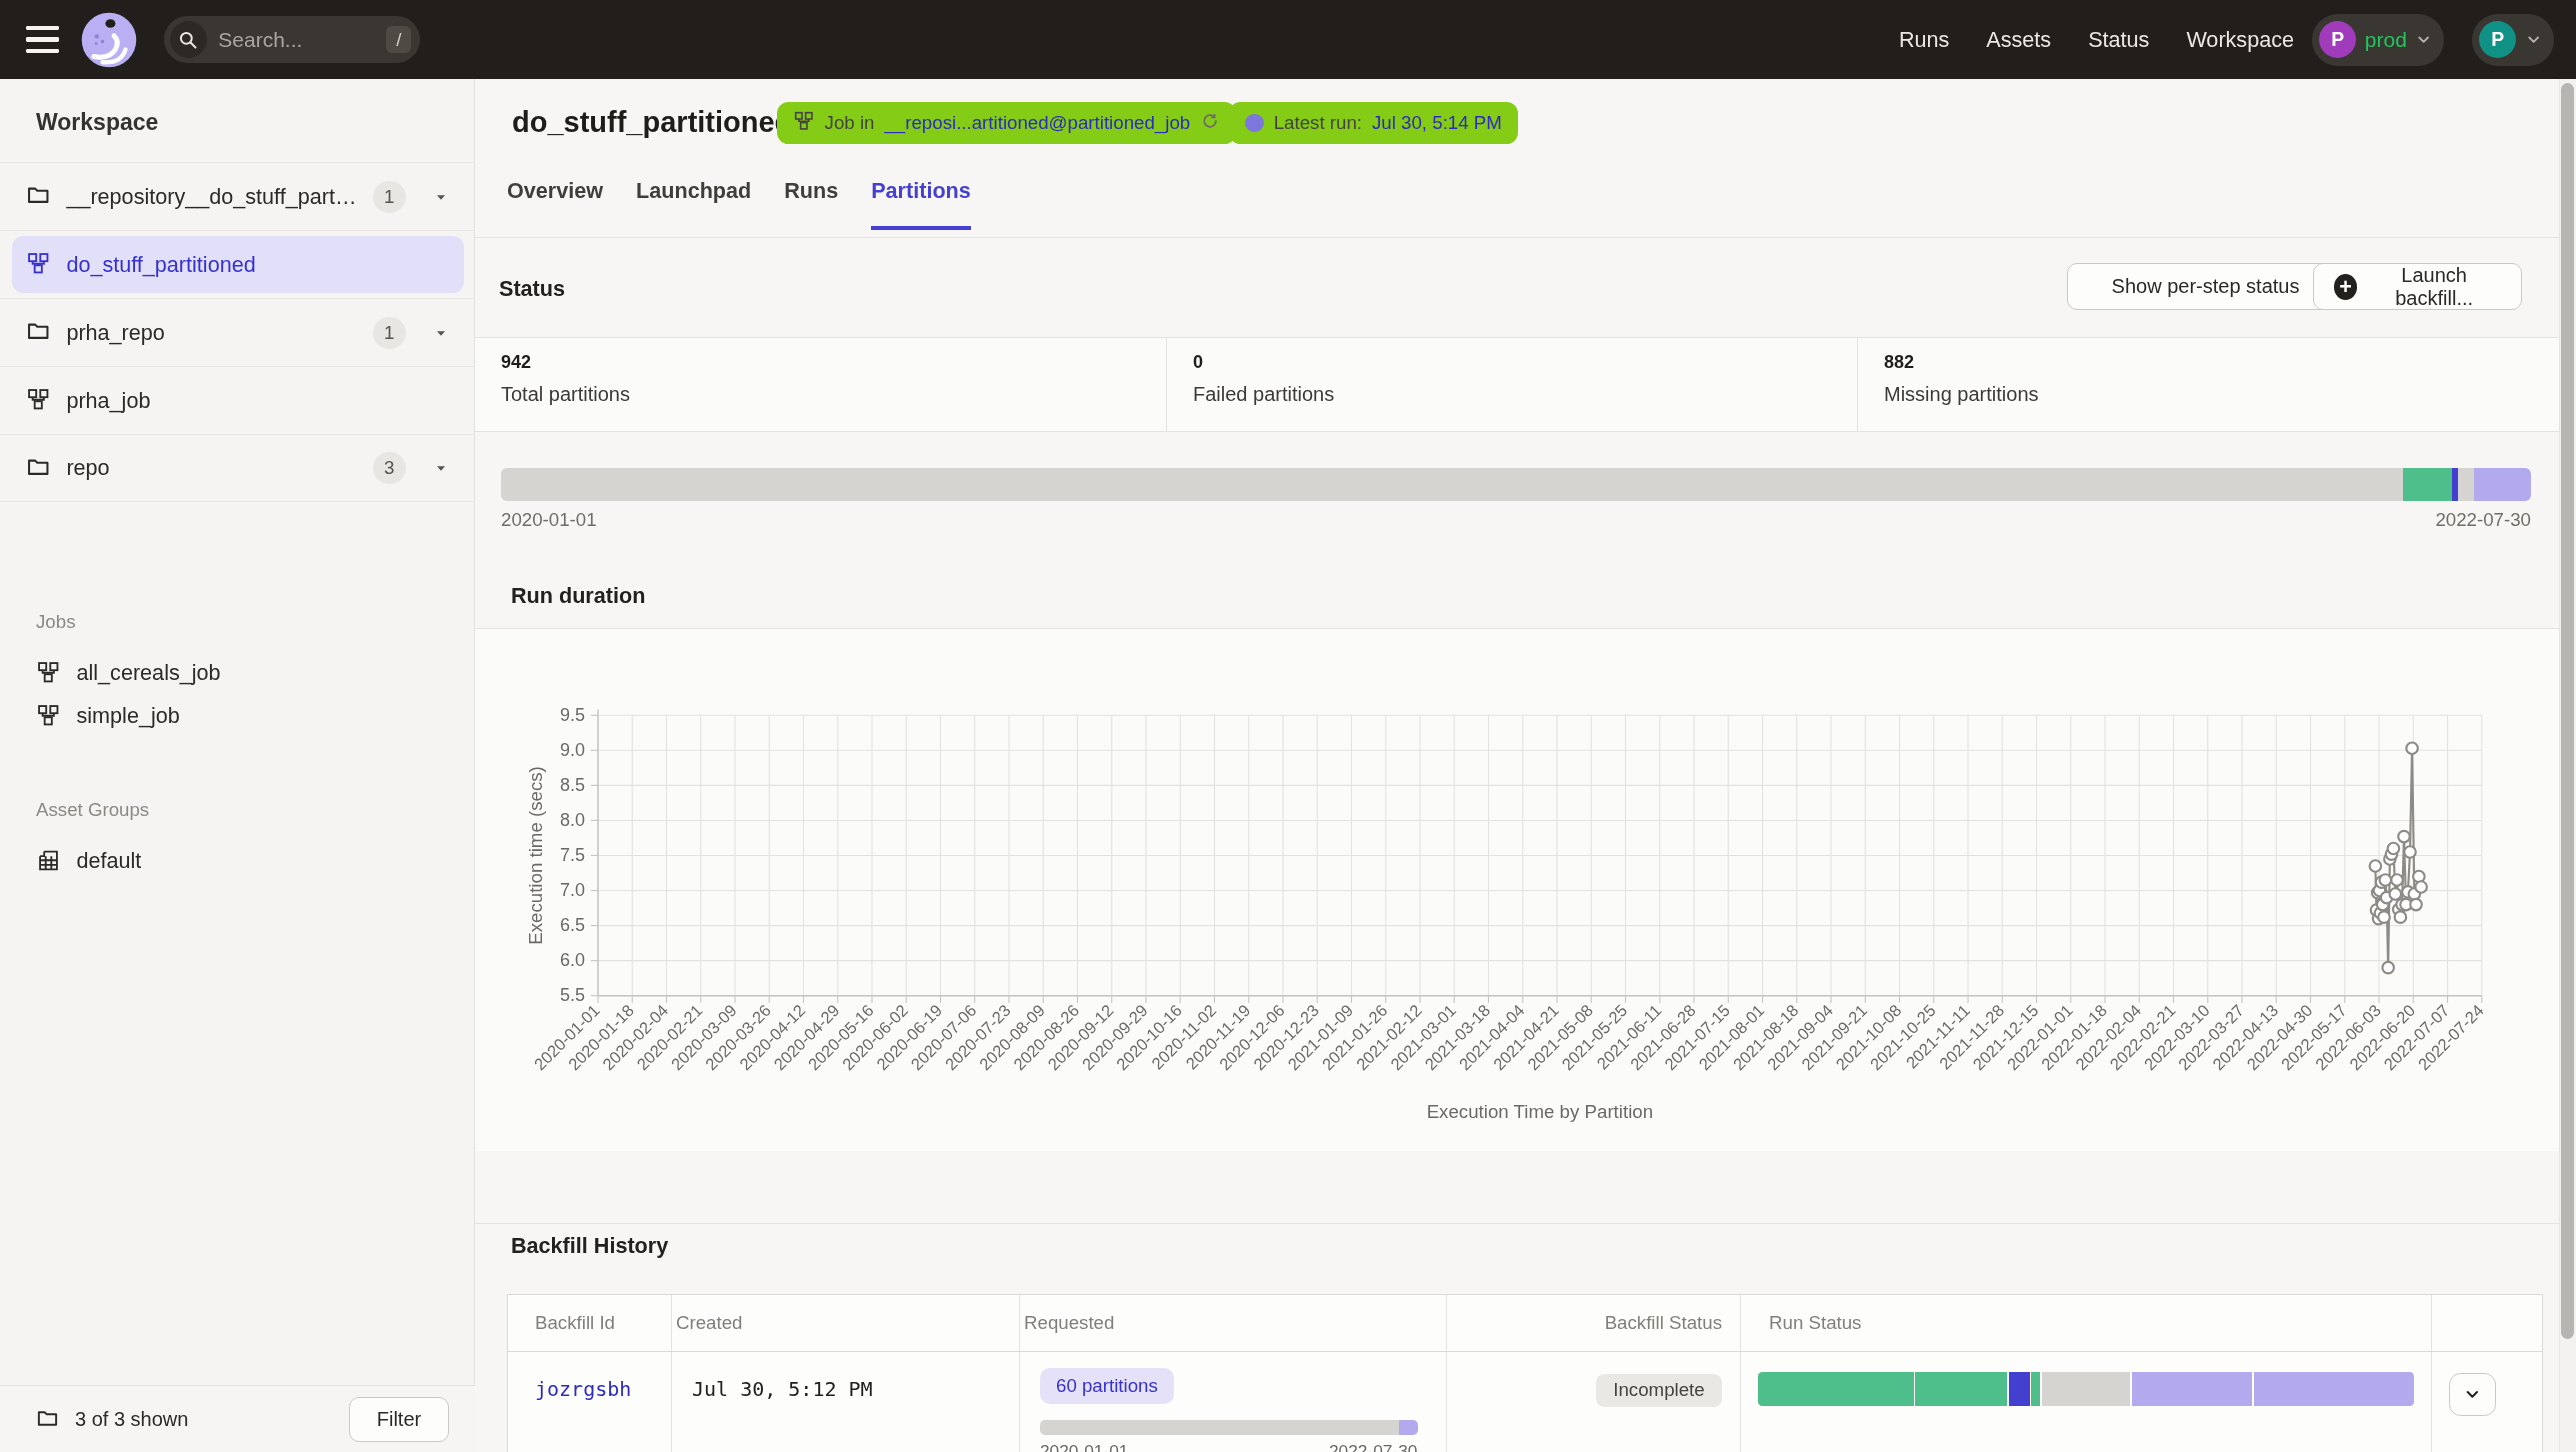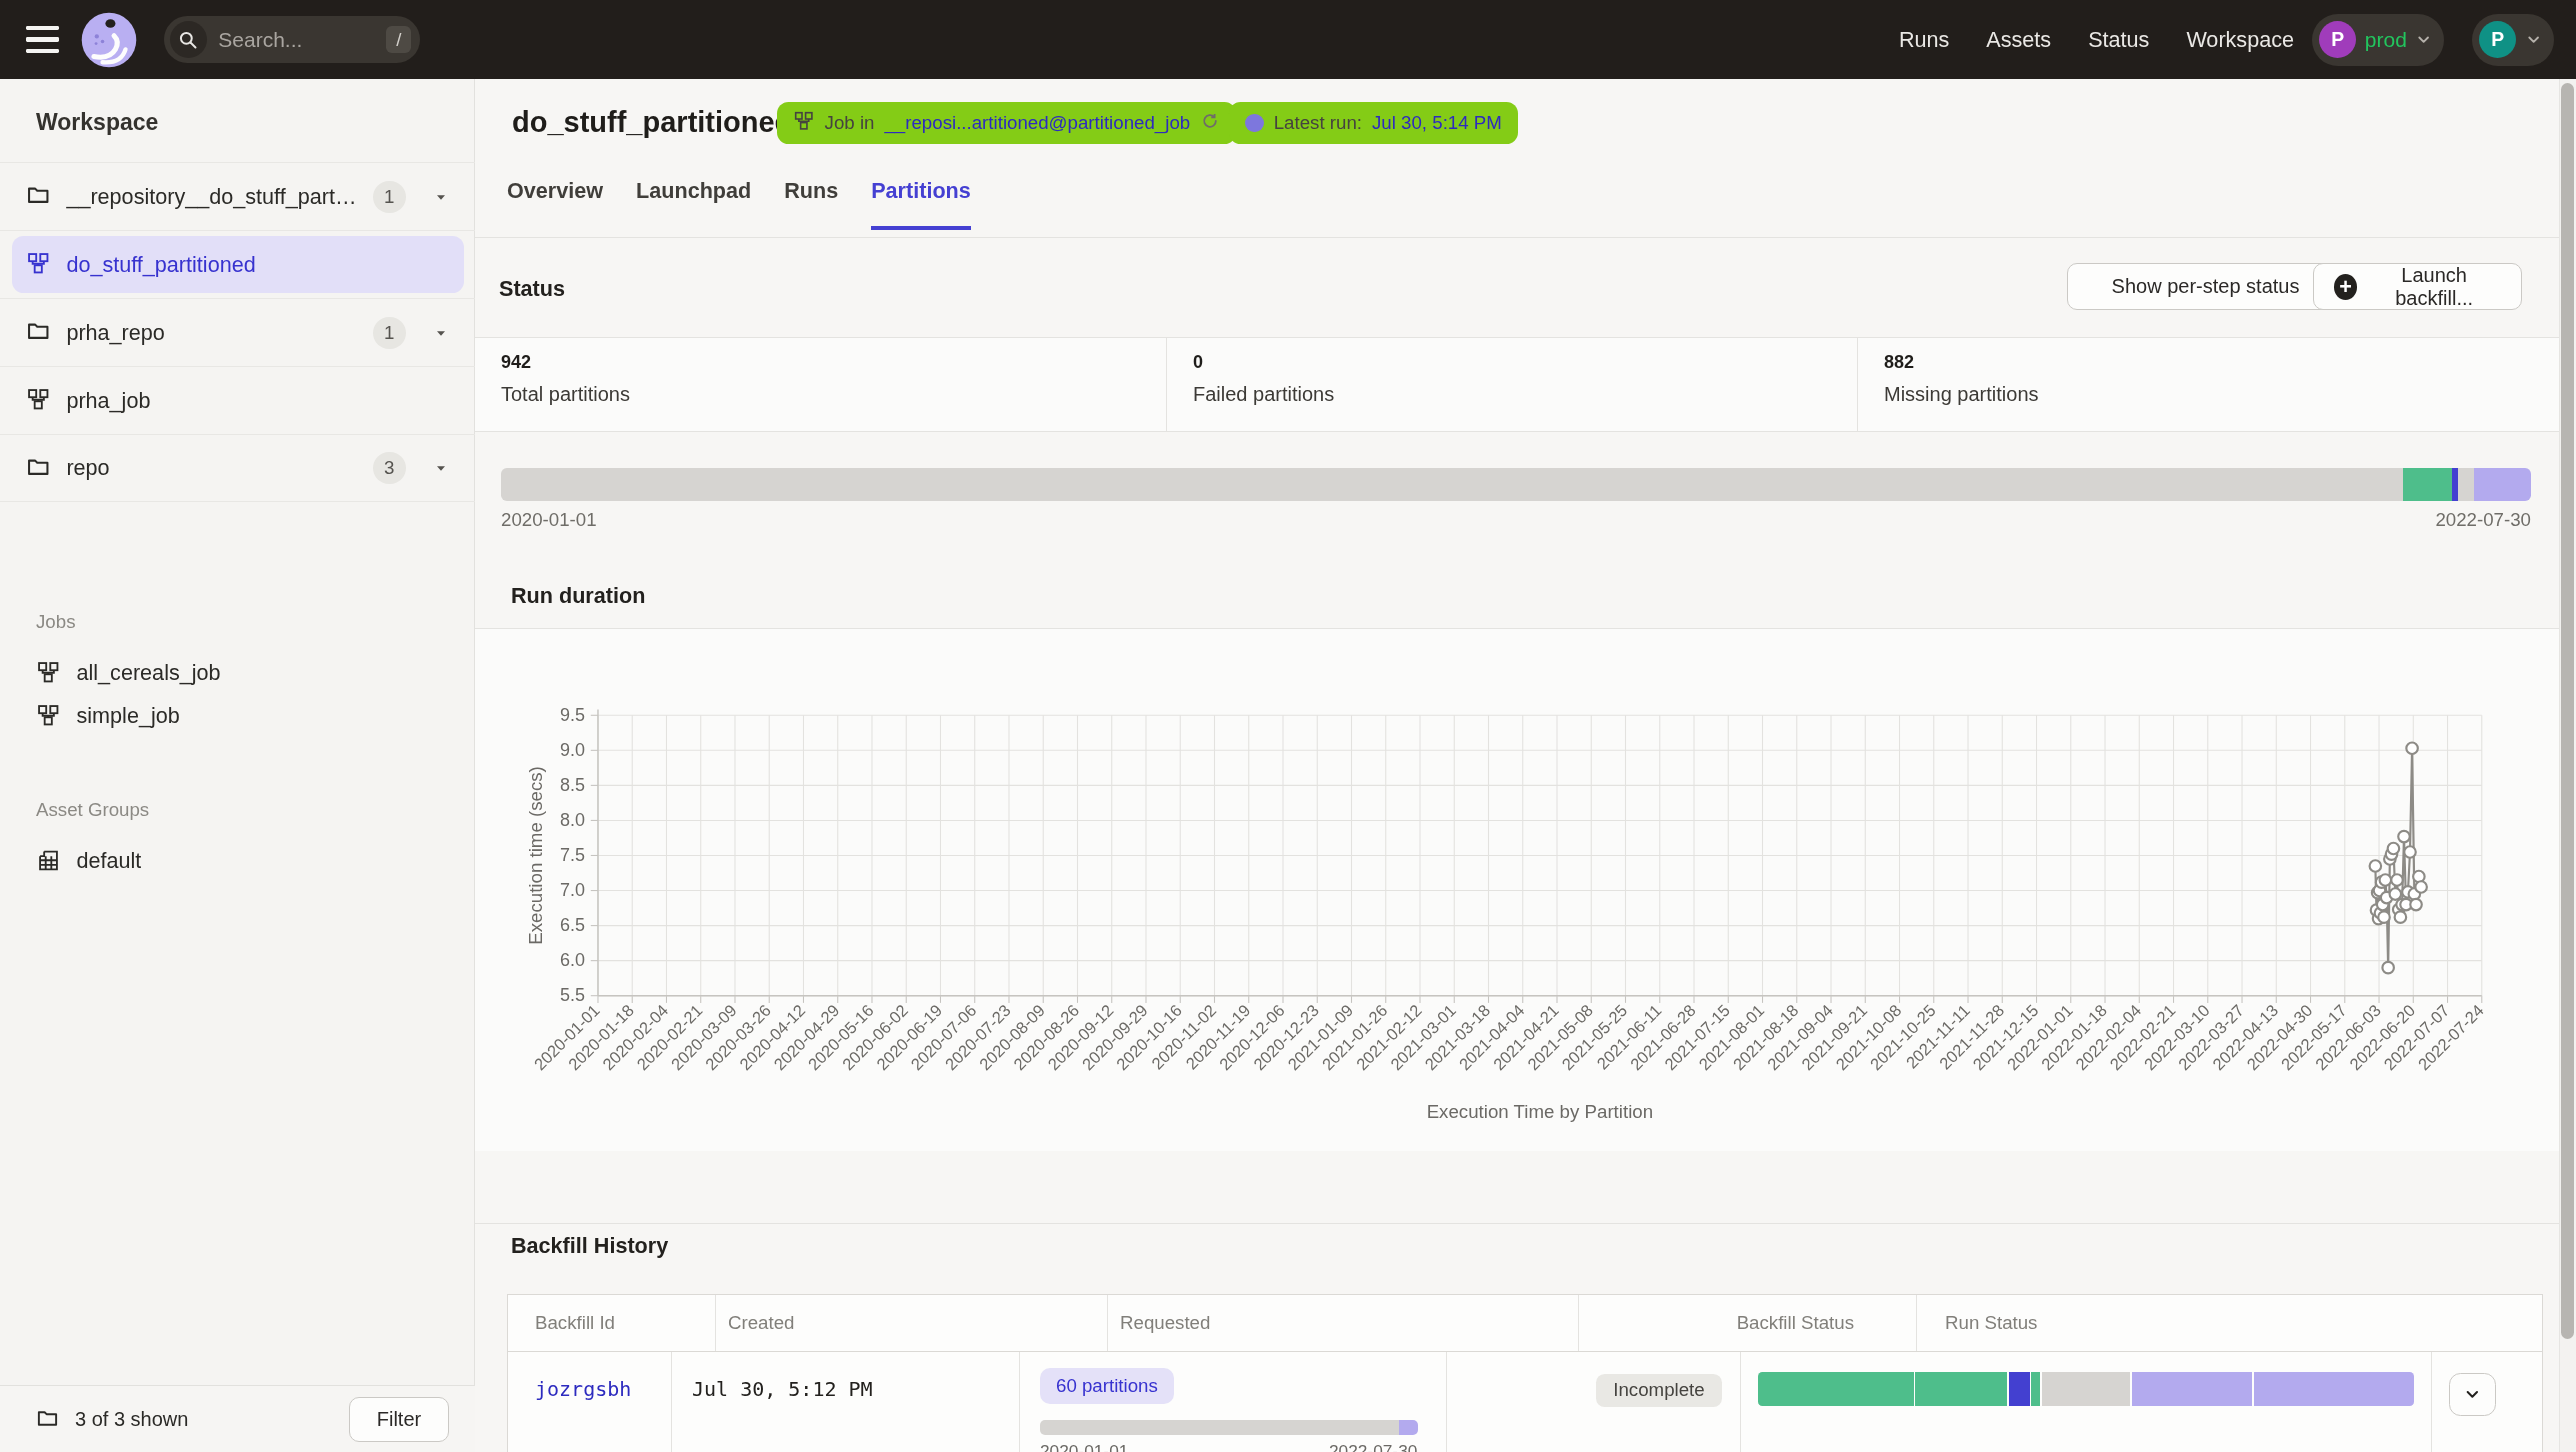--- a/index.html
+++ b/index.html
@@ -73,26 +73,26 @@
   .pbar-date { position:absolute; top:430px; font-size:18.7px; color:#6f6d68; }
   .pbar-date.right { right:45px; }
   .pbar-date.left { left:26px; }
 
   .chart-wrap { position:absolute; left:0; top:550px; width:2101px; height:522px; background:#fbfbfa; }
   svg text { font-family:"Liberation Sans", sans-serif; }
 
   
   .bf-table { position:absolute; left:32px; top:1215px; width:2036px; border:0.7px solid #dbd9d5; border-bottom:none; background:#fdfdfc; }
   .bf-grid { display:grid; grid-template-columns:163px 348px 427px 294px 691px 114px; }
-  .bf-head { height:57px; border-bottom:0.7px solid #dbd9d5;gap:44px; }
+  .bf-head { height:57px; border-bottom:0.7px solid #dbd9d5; }
   .bf-head .hcell { font-size:18.7px; color:#817f7a; display:flex; align-items:center; }
   .bf-grid > div + div { border-left:0.7px solid #e4e3e0; }
   .bf-row { height:165px; }
   .cell { position:relative; }
-  .pl1 { padding-left:27px; } .pl2 { padding-left:12px; } .pl4 { justify-content:flex-end; padding-right:18px; } .pl5 { padding-left:28px; }
+  .pl1 { padding-left:27px; } .pl2 { padding-left:4px; } .pl4 { justify-content:flex-end; padding-right:18px; } .pl5 { padding-left:28px; }
   .mono { font-family:"DejaVu Sans Mono", monospace; }
   .bf-id { position:absolute; left:27px; top:24.5px; font-size:20px; color:#2d2bbf; cursor:pointer; }
   .bf-created { position:absolute; left:20px; top:24.5px; font-size:20px; color:#23211e; }
   .req-badge { position:absolute; left:20px; top:16px; height:36px; background:#e4e1f8; border-radius:10px; color:#3732cf; font-size:18.7px; display:inline-flex; align-items:center; padding:0 16px; cursor:pointer; }
   .req-bar { position:absolute; left:20px; top:68px; width:378px; height:15px; border-radius:5px; overflow:hidden; display:flex; }
   .req-date { position:absolute; top:89px; font-size:17.3px; color:#6b6965; }
   .status-badge { position:absolute; right:18px; top:21.6px; height:33px; background:#e9e8e4; border-radius:8.6px; font-size:18.7px; color:#45433f; display:inline-flex; align-items:center; padding:0 17.3px; }
   #run-bar { position:absolute; left:17.3px; top:20px; width:656px; height:34px; border-radius:4.3px; overflow:hidden; display:flex; gap:1.4px; background:transparent; }
   .chev-btn { position:absolute; left:17.3px; top:21px; width:47px; height:43px; border-radius:11.5px; }
 

